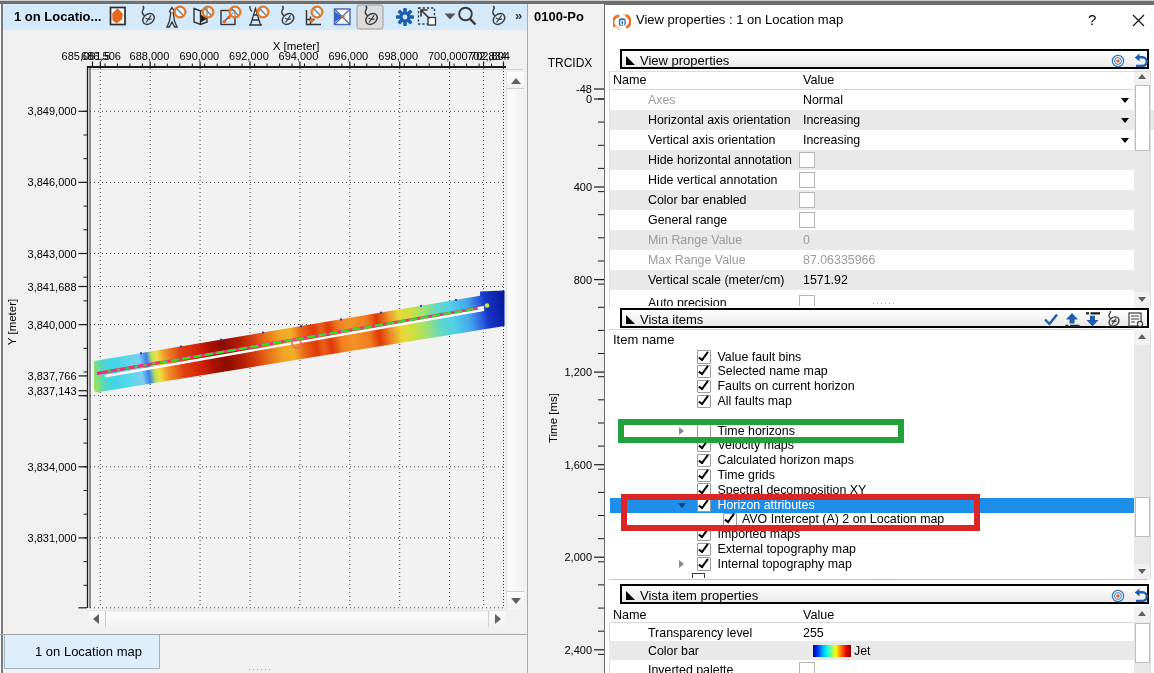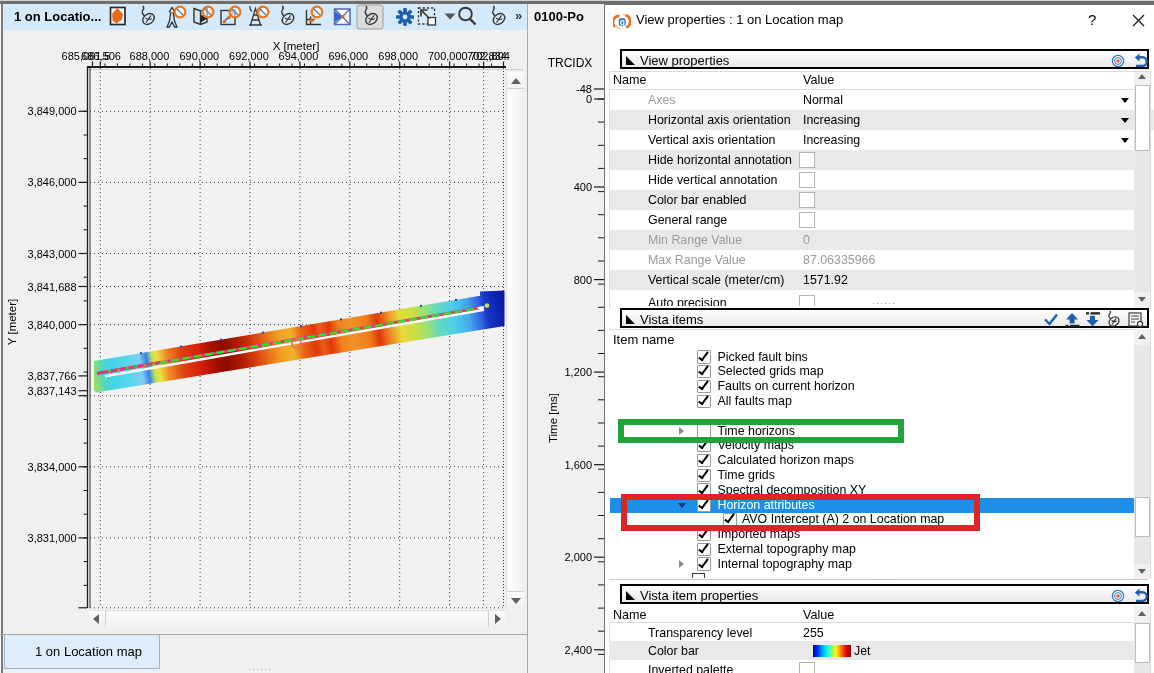--- a/index.html
+++ b/index.html
@@ -482,25 +482,25 @@
           <path d="M88,5 H96 M88,8 H96 M88,11 H92"></path>
           <circle cx="97" cy="13" r="2.6" fill="#eee"></circle>
         </g>
       </svg>
     </div>
 
     <div class="abs" style="left:4px;top:324px;width:525px;height:250px;background:#fff;border-top:1px solid #d9d9d9"> </div>
     <div class="abs" style="left:8px;top:327px;font-size:13px">Item name</div>
     <div class="trow" style="top:344.6px">
         <span class="tcb c" style="left:87px"></span>
-        <span class="tname">Picked fault bins</span>
+        <span class="tname">Value fault bins</span>
       </div>
     <div class="trow" style="top:359.4px">
         <span class="tcb c" style="left:87px"></span>
-        <span class="tname">Selected grids map</span>
+        <span class="tname">Selected name map</span>
       </div>
     <div class="trow" style="top:374.2px">
         <span class="tcb c" style="left:87px"></span>
         <span class="tname">Faults on current horizon</span>
       </div>
     <div class="trow" style="top:389px">
         <span class="tcb c" style="left:87px"></span>
         <span class="tname">All faults map</span>
       </div>
     <div class="trow" style="top:418.6px">

